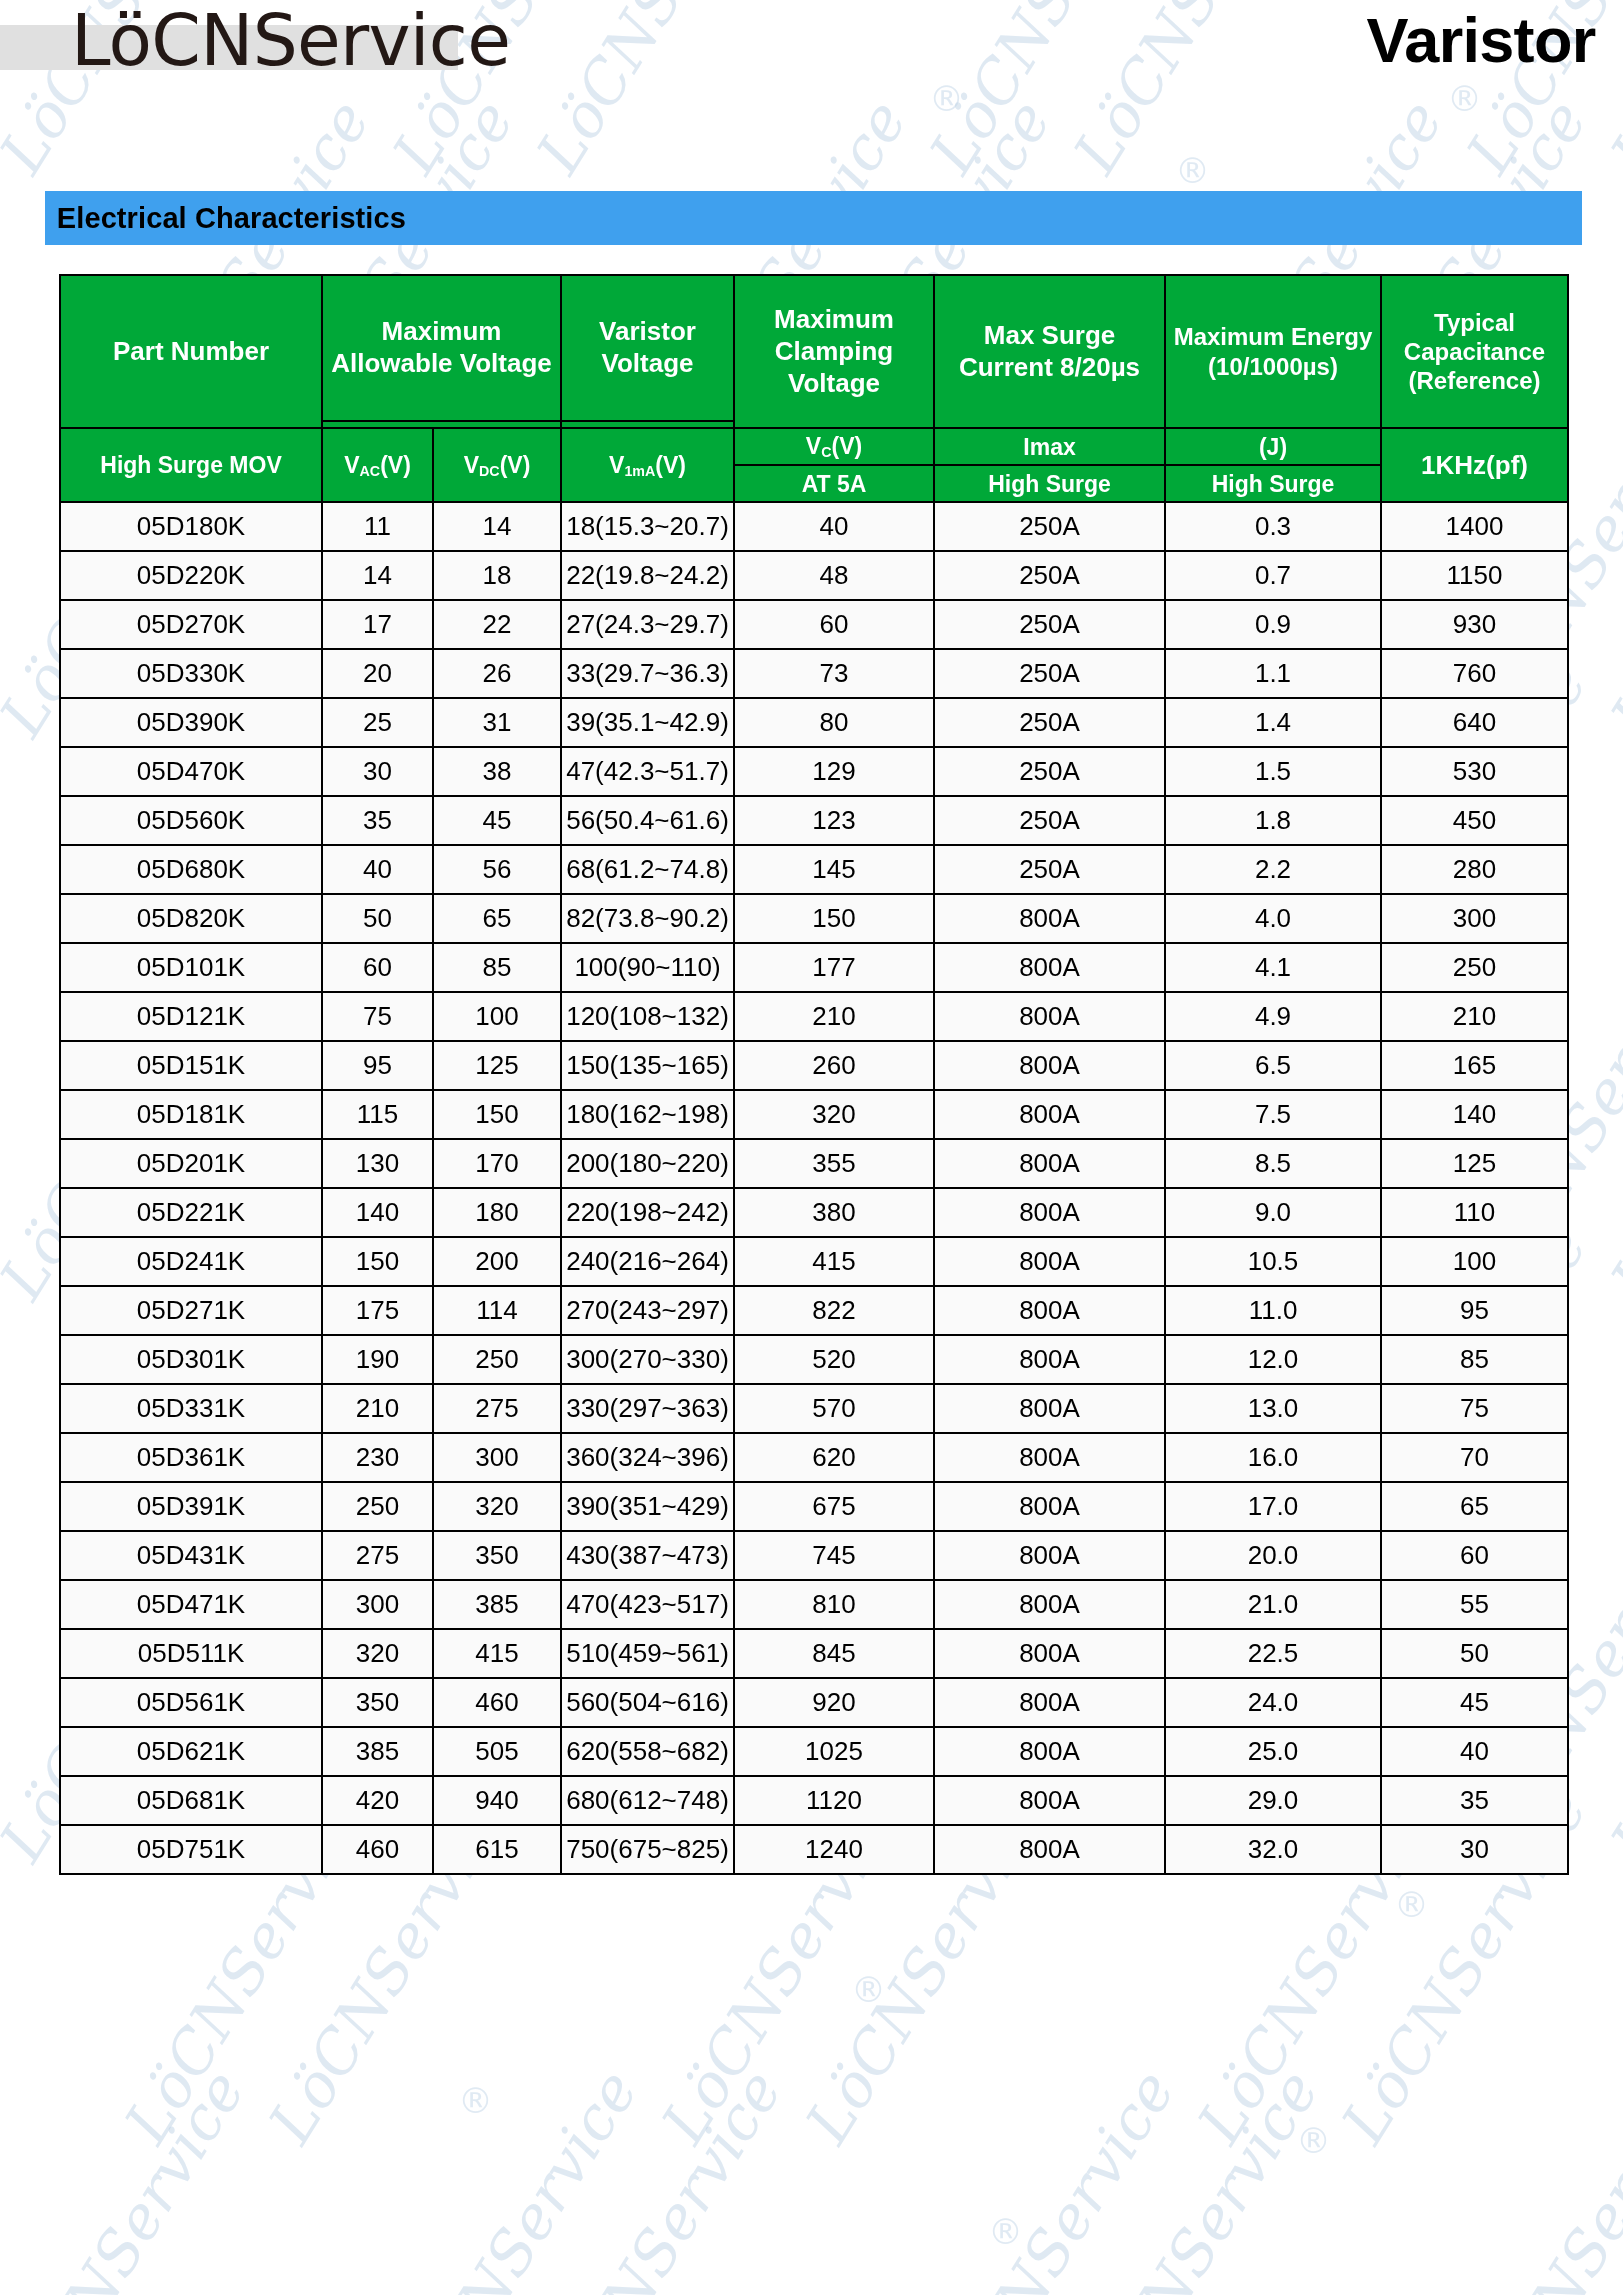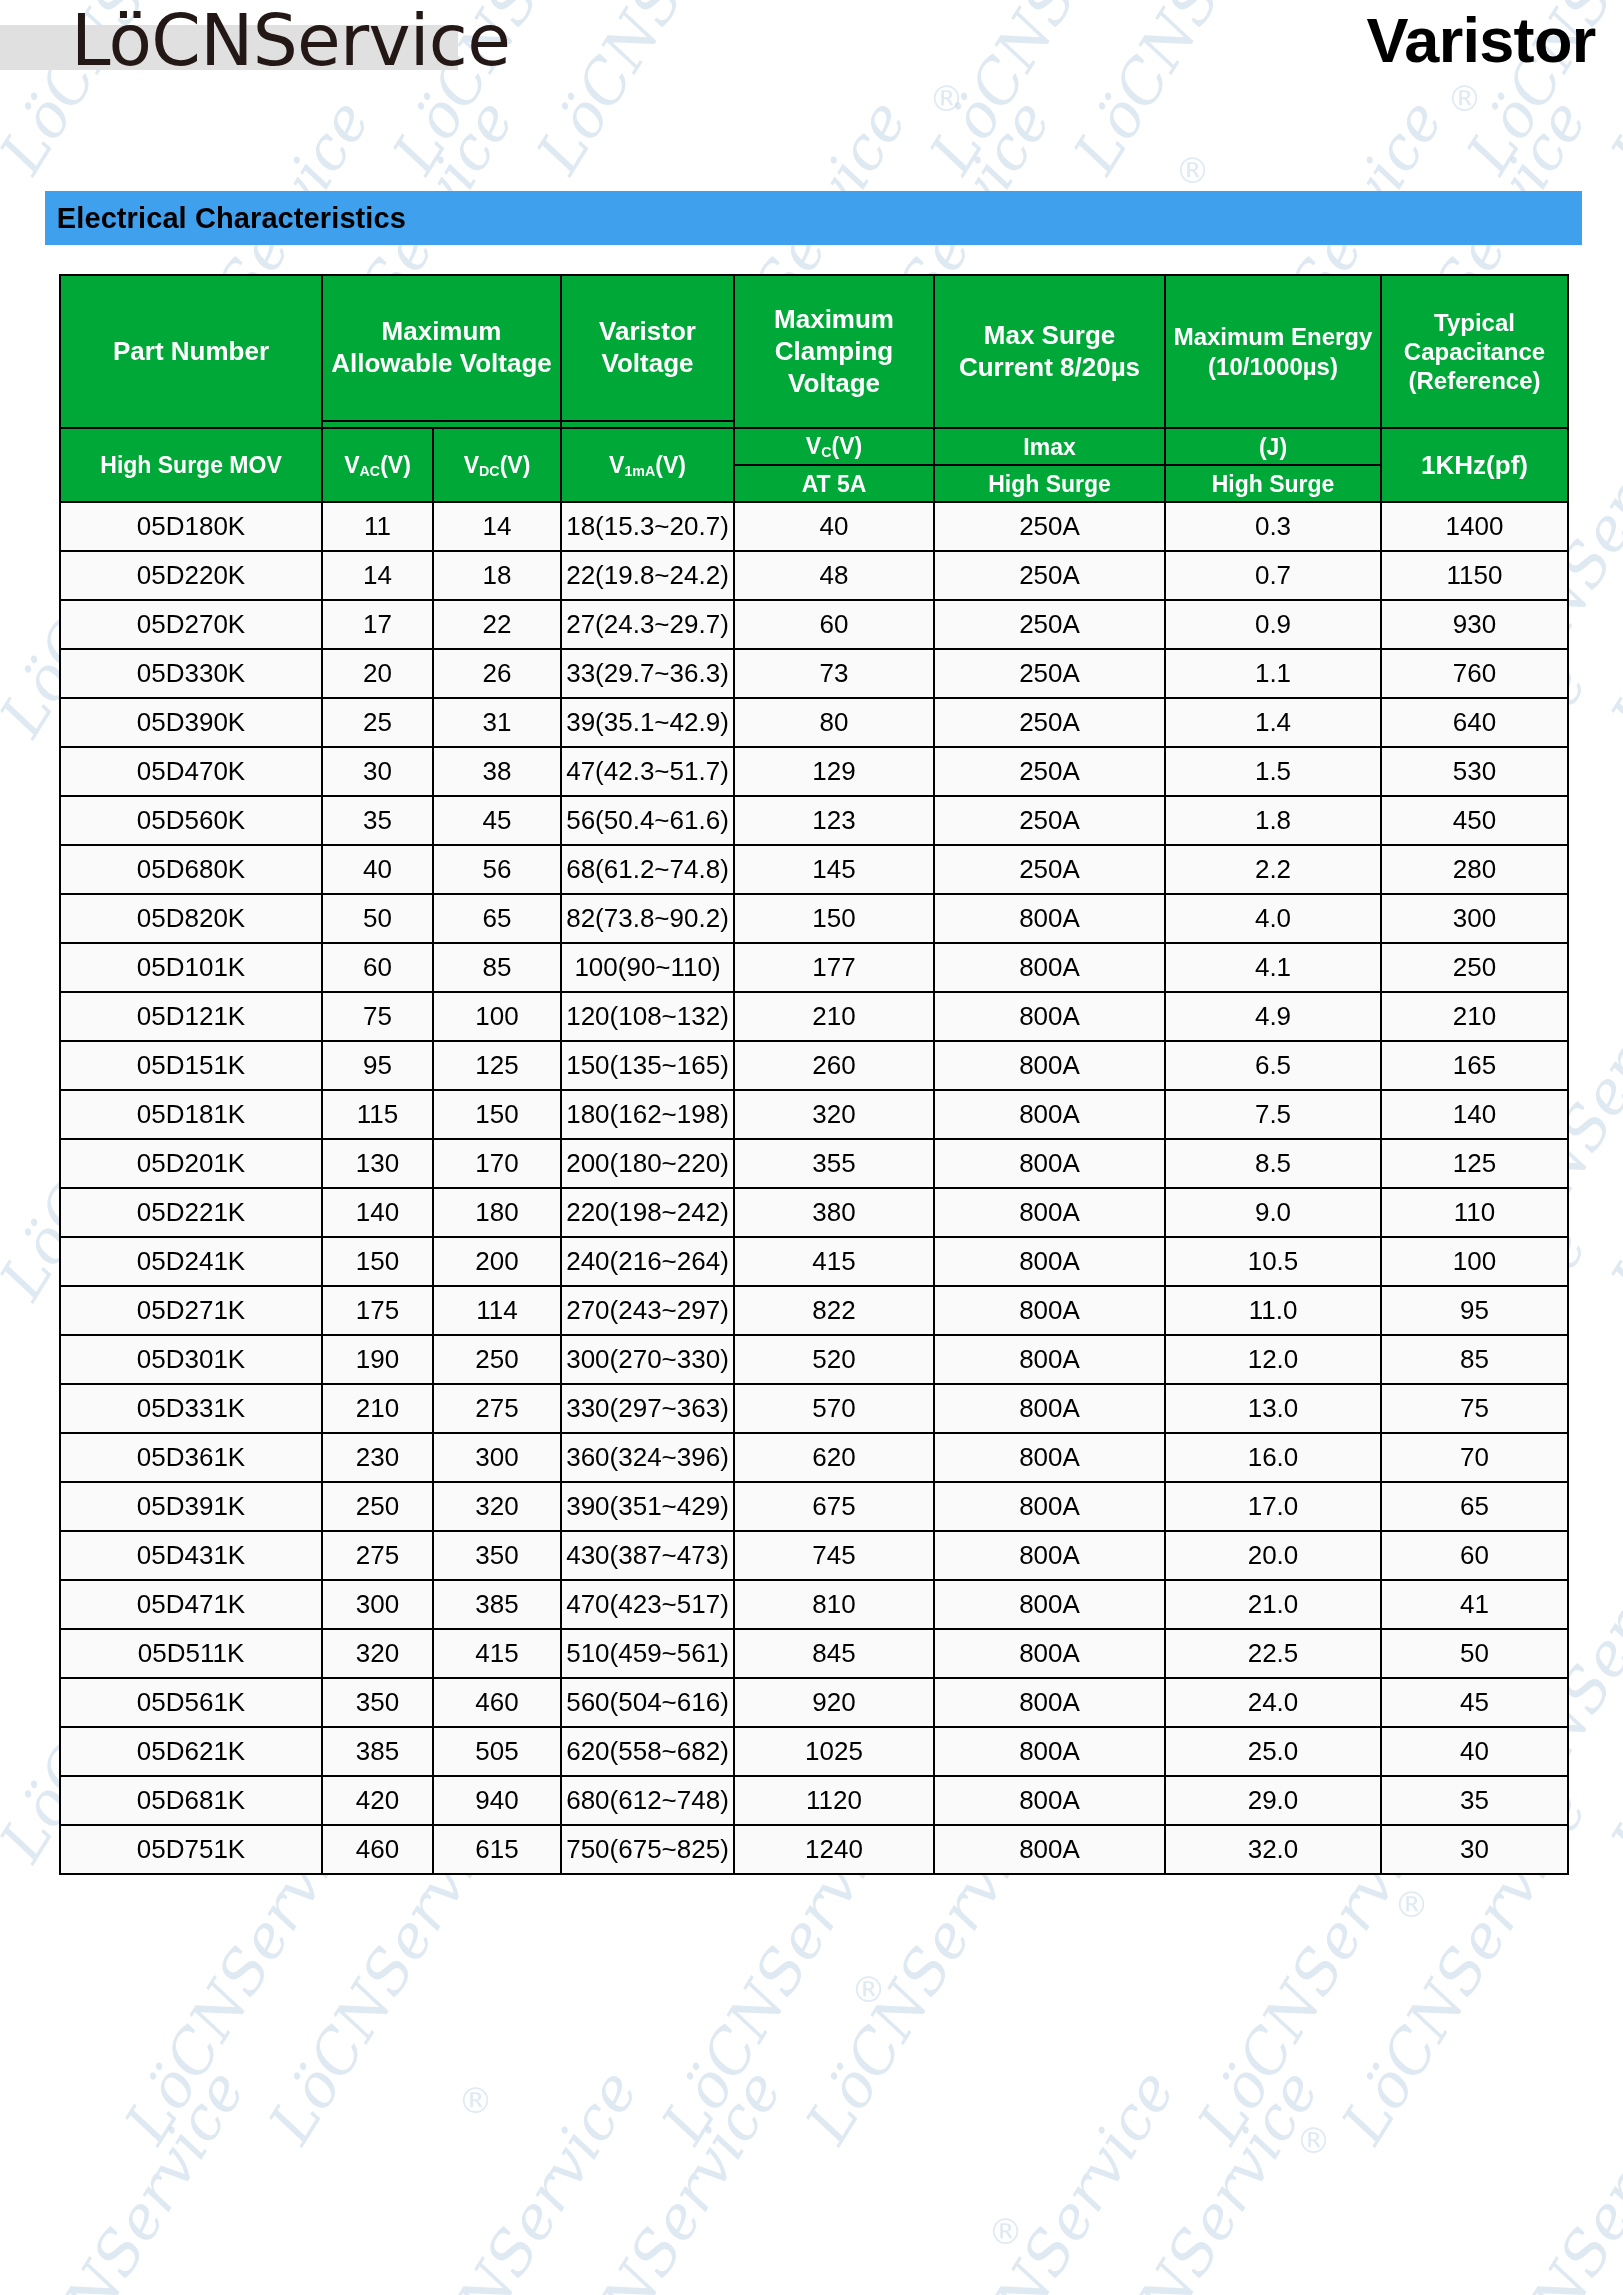--- a/index.html
+++ b/index.html
@@ -544,21 +544,21 @@
           <td>60</td>
         </tr>
         <tr>
           <td class="partno">05D471K</td>
           <td>300</td>
           <td>385</td>
           <td class="vrange">470(423~517)</td>
           <td>810</td>
           <td>800A</td>
           <td>21.0</td>
-          <td>41</td>
+          <td>55</td>
         </tr>
         <tr>
           <td class="partno">05D511K</td>
           <td>320</td>
           <td>415</td>
           <td class="vrange">510(459~561)</td>
           <td>845</td>
           <td>800A</td>
           <td>22.5</td>
           <td>50</td>

